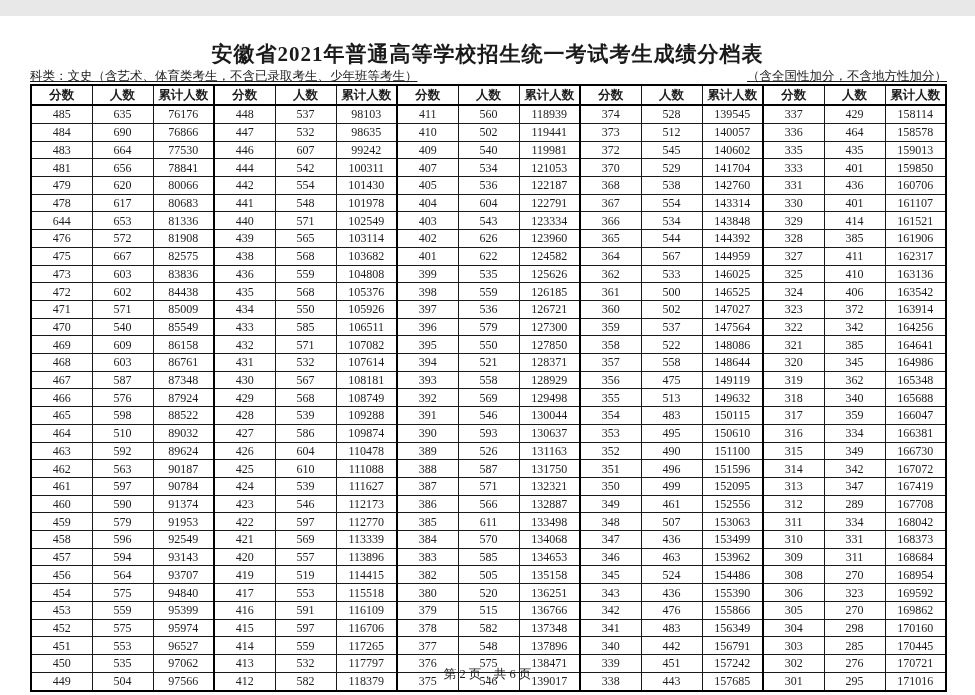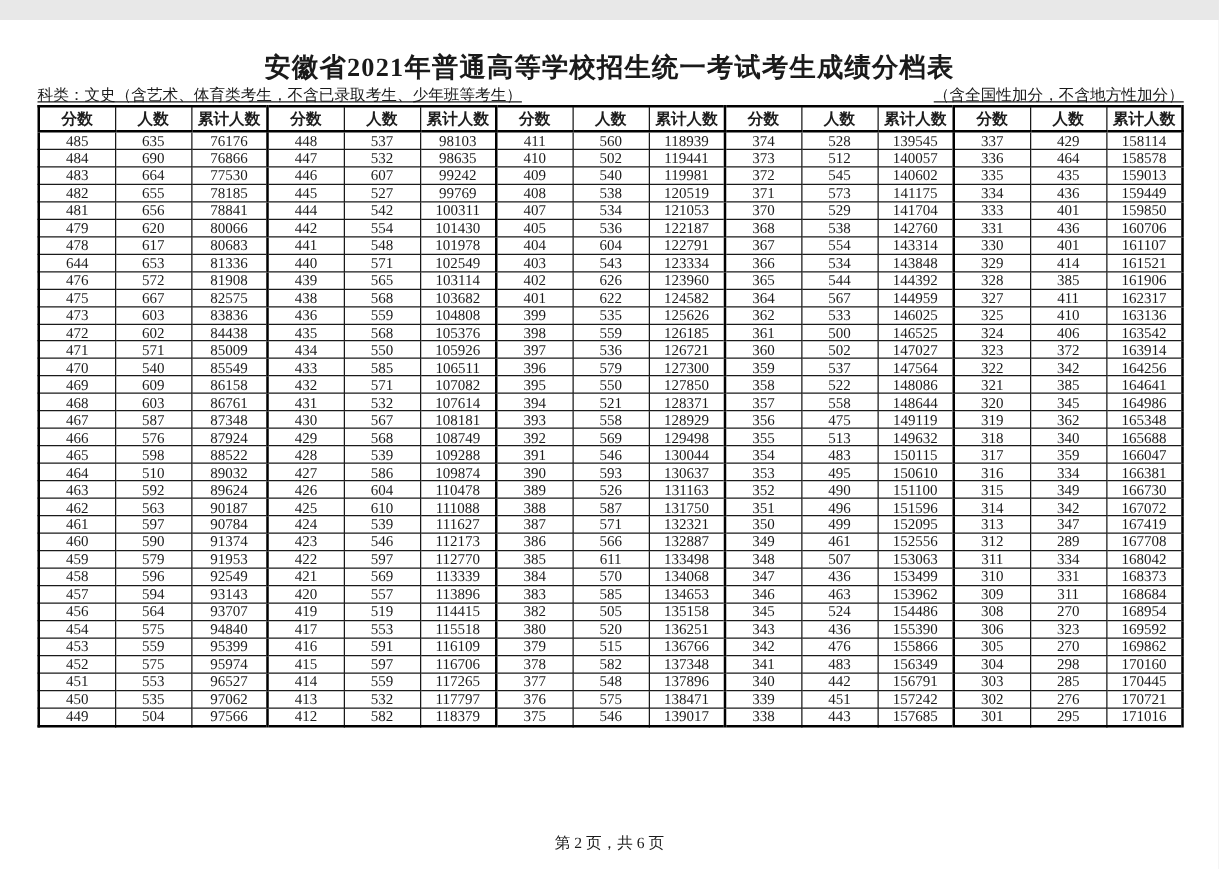--- a/index.html
+++ b/index.html
@@ -13,21 +13,21 @@
     font-size:21px;font-weight:bold;letter-spacing:1px;color:#1a1a1a;
     font-family:"Liberation Serif","DejaVu Serif",serif;
   }
   .subtitle-row{
     position:absolute;top:52px;left:30px;width:917px;height:16px;
     display:flex;justify-content:space-between;align-items:flex-start;
     font-size:12.5px;color:#1a1a1a;
   }
   .subtitle-row span{text-decoration:underline;white-space:nowrap;}
   table.score-table{
-    position:absolute;top:68px;left:30px;width:917px;height:498px;
+    position:absolute;top:68px;left:30px;width:917px;height:608px;
     border-collapse:collapse;table-layout:fixed;
     font-size:12px;color:#1c1c1c;
   }
   table.score-table th, table.score-table td{
     border:1px solid #1a1a1a;text-align:center;vertical-align:middle;
     padding:0;line-height:1;overflow:hidden;white-space:nowrap;
   }
   table.score-table th{
     font-size:12.5px;font-weight:bold;height:18px;
     border-bottom:2px solid #000;
@@ -116,37 +116,20 @@
           <td>540</td>
           <td class="g-end">119981</td>
           <td>372</td>
           <td>545</td>
           <td class="g-end">140602</td>
           <td>335</td>
           <td>435</td>
           <td class="g-end">159013</td>
         </tr>
         <tr>
-          <td>482</td>
-          <td>655</td>
-          <td class="g-end">78185</td>
-          <td>445</td>
-          <td>527</td>
-          <td class="g-end">99769</td>
-          <td>408</td>
-          <td>538</td>
-          <td class="g-end">120519</td>
-          <td>371</td>
-          <td>573</td>
-          <td class="g-end">141175</td>
-          <td>334</td>
-          <td>436</td>
-          <td class="g-end">159449</td>
-        </tr>
-        <tr>
           <td>481</td>
           <td>656</td>
           <td class="g-end">78841</td>
           <td>444</td>
           <td>542</td>
           <td class="g-end">100311</td>
           <td>407</td>
           <td>534</td>
           <td class="g-end">121053</td>
           <td>370</td>

